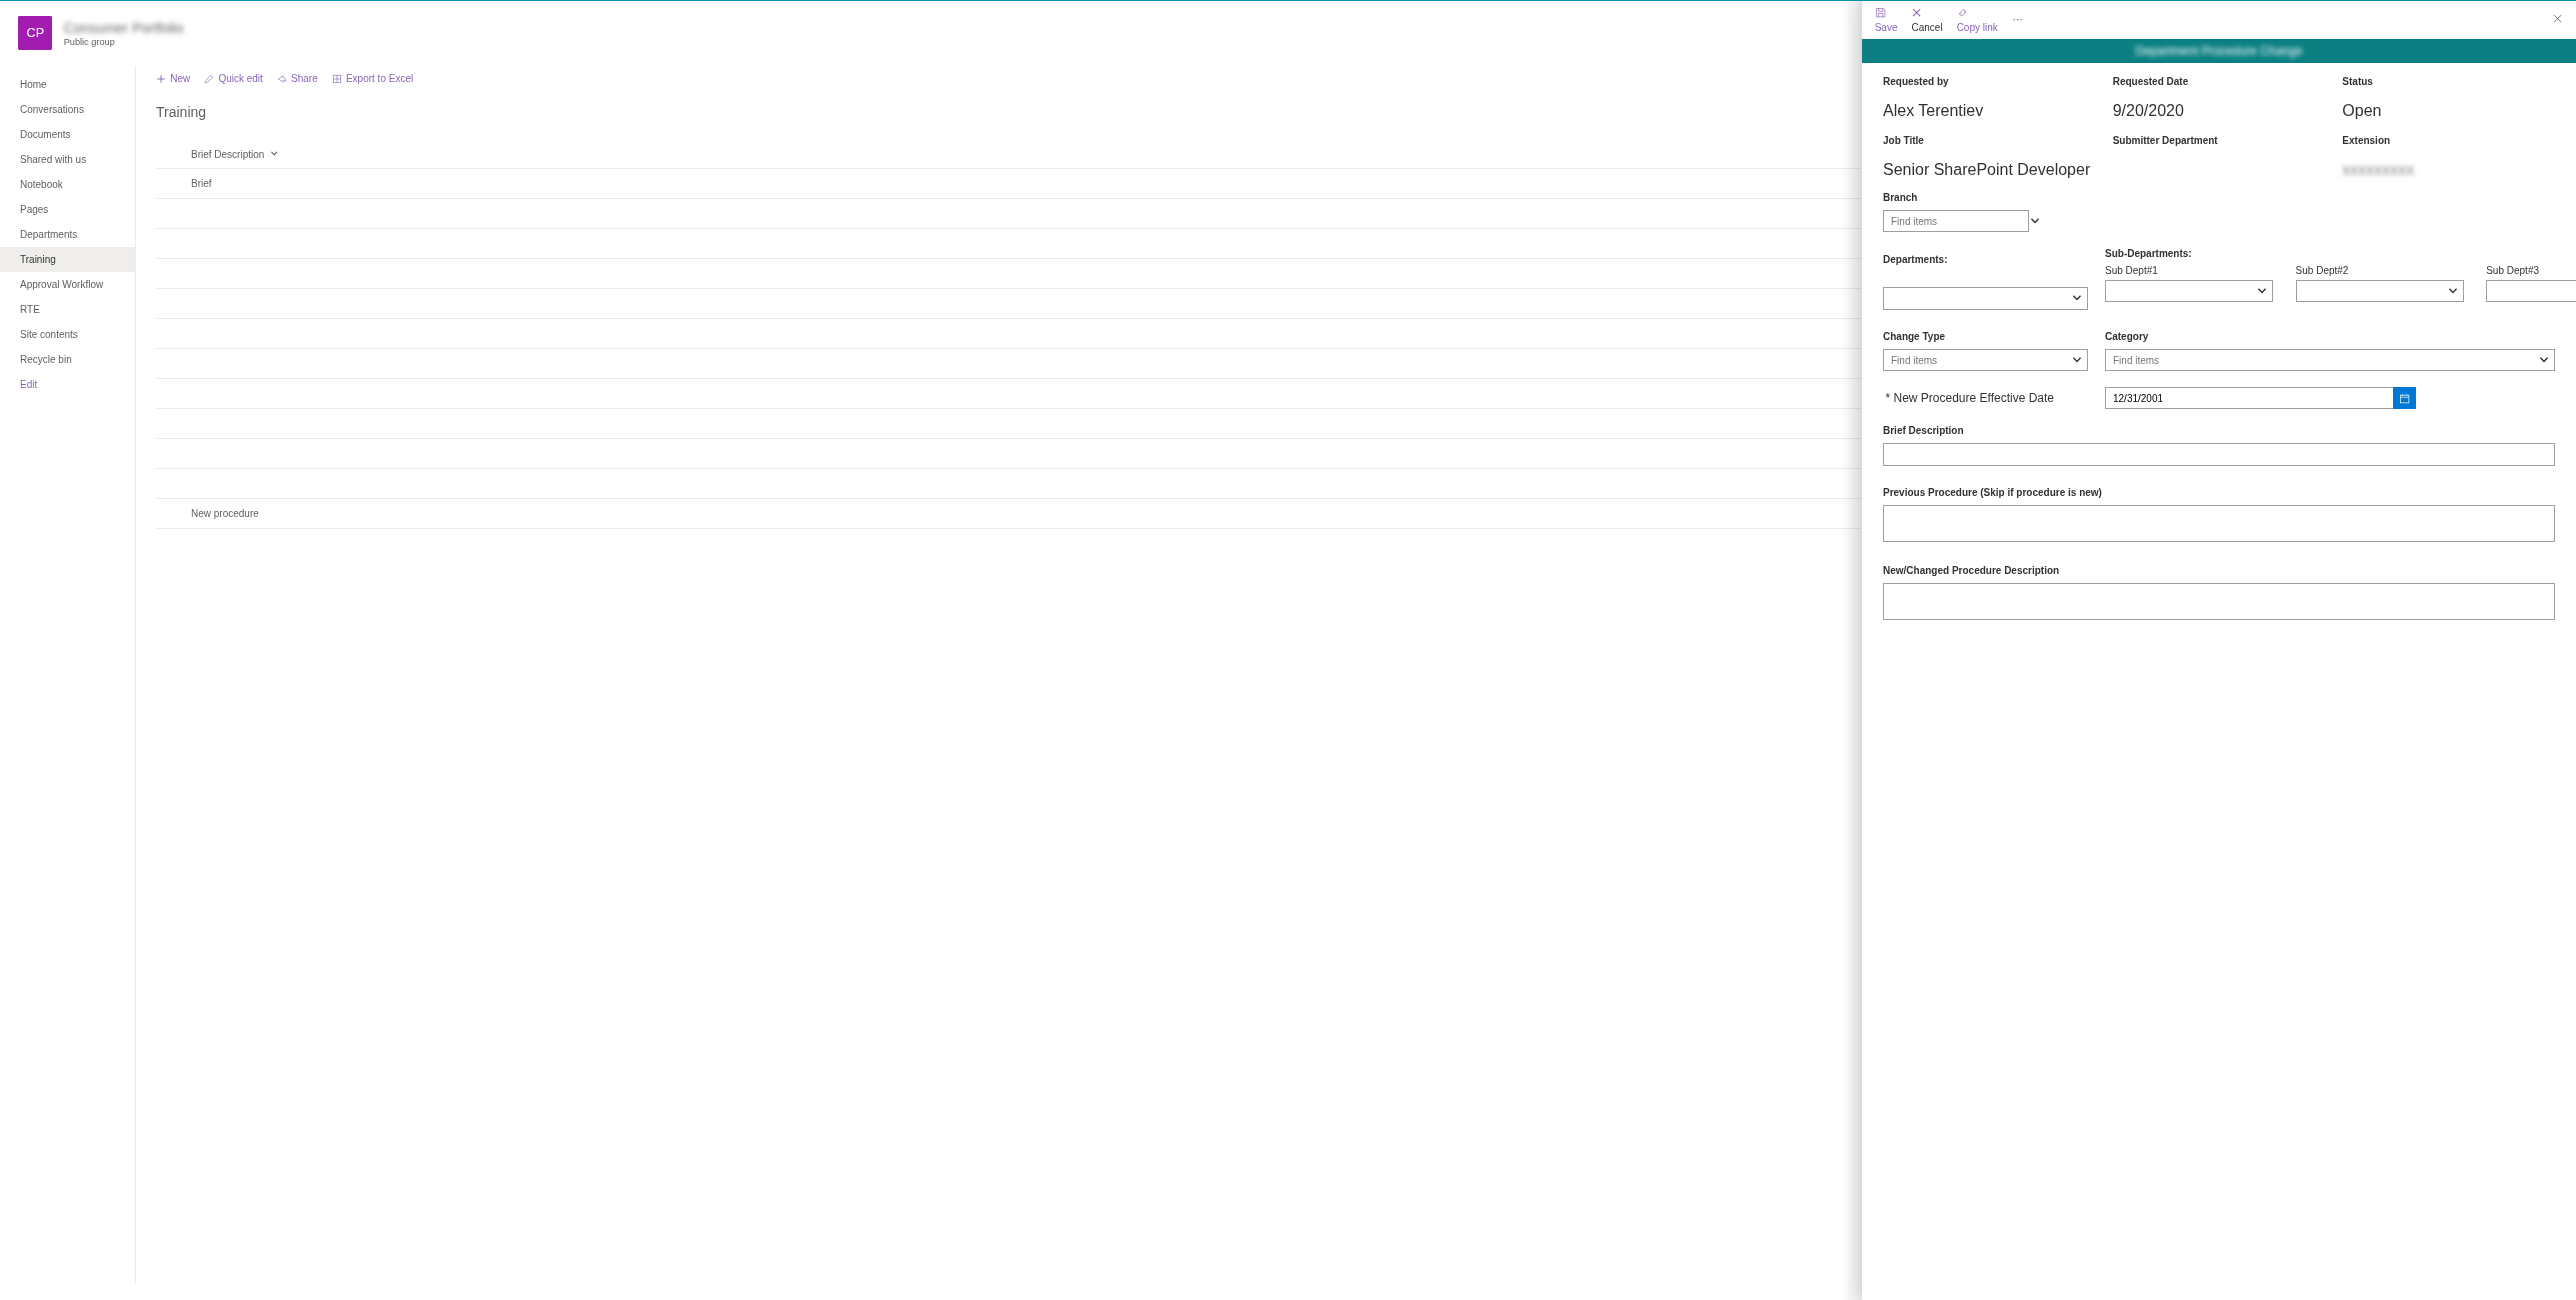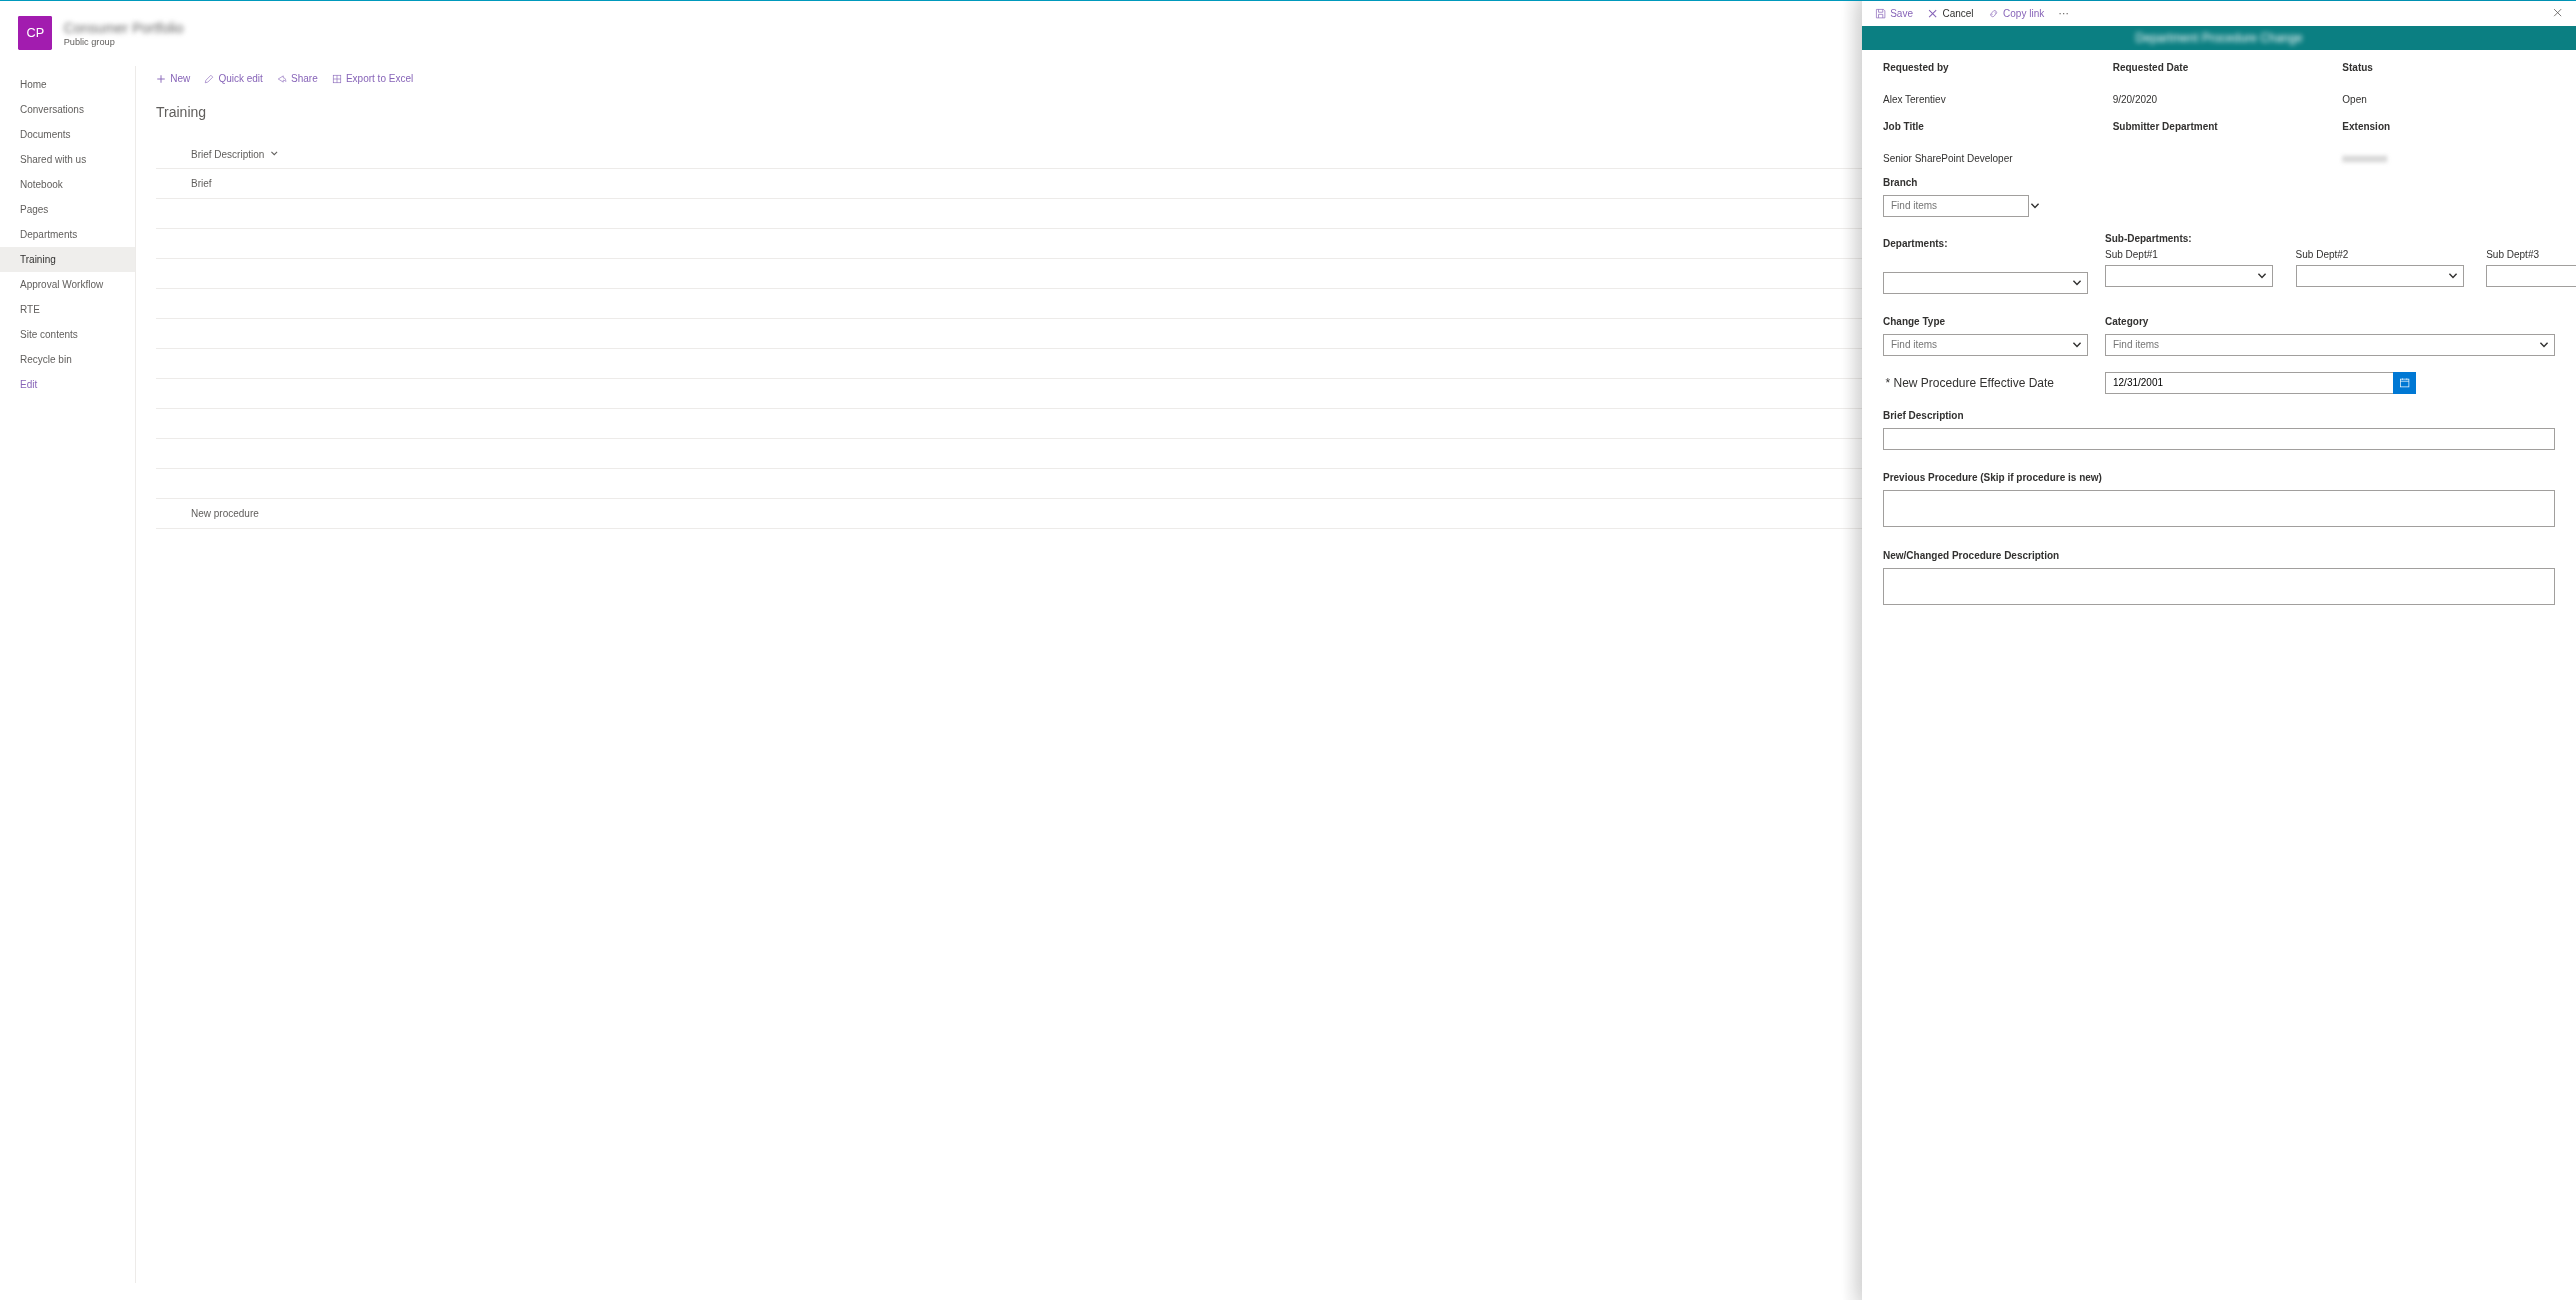--- a/index.html
+++ b/index.html
@@ -26,30 +26,30 @@
   .list-title { font-size: 14px; color: #605e5c; margin-bottom: 20px; }
   .col-header { display: flex; gap: 5.7px; padding: 8.5px 0 8.5px 35px; color: #605e5c; font-size: 10px; border-bottom: 0.7px solid #edebe9; }
   .row { display: flex; align-items: center; height: 30px; border-bottom: 0.7px solid #edebe9; padding-left: 35px; color: #605e5c; }
   .row .txt { width: 141px; }
   .row .iconcol { margin-left: auto; display: flex; gap: 7px; color: #b36b6b; padding-right: 8.5px; }
 
   
   .panel { position: absolute; right: 0; top: 0; bottom: 0; width: 714px; background: #fff; box-shadow: -5.7px 0 17px rgba(0,0,0,0.12); display: flex; flex-direction: column; z-index: 10; }
   .panel-shadow-left { position: absolute; right: 714px; top: 0; bottom: 0; width: 20px; background: linear-gradient(to right, rgba(0,0,0,0) 0%, rgba(0,0,0,0.07) 100%); z-index: 9; }
   .panel-toolbar { display: flex; align-items: center; gap: 14px; padding: 5.7px 12.7px; font-size: 10px; }
-  .panel-toolbar .tbtn { display: flex; gap: 4.2px; cursor: pointer; }
+  .panel-toolbar .tbtn { display: flex; gap: 4.2px; cursor: pointer; flex-direction: column; }
   .tbtn svg { width: 11.3px; height: 11.3px; }
   .panel-toolbar .close { margin-left: auto; cursor: pointer; color: #605e5c; }
   .teal-banner { height: 24px; background: #0b7f82; display: flex; align-items: center; justify-content: center; color: #fff; font-size: 12px; }
   .teal-banner span { filter: blur(2.8px); }
 
   .panel-body { flex: 1; overflow-y: auto; padding: 12.7px 21px 28px 21px; }
   .grid3 { display: grid; grid-template-columns: 1fr 1fr 1fr; gap: 11.3px 17px; margin-bottom: 12.7px; }
   .field-label { font-size: 10px; color: #323130; font-weight: 600; }
-  .field-val { font-size: 10px; color: #323130; margin-top: 21px; }
+  .field-val { font-size: 16px; color: #323130; margin-top: 15px; }
   .blur { filter: blur(2.1px); color: #888; }
 
   .sect-2 .field-label { margin-top: 4.2px; }
 
   .combo { position: relative; display: flex; align-items: center; border: 0.7px solid #a19f9d; height: 22.6px; background: #fff; }
   .combo input { border: none; outline: none; padding: 0 7px; font-size: 10px; flex: 1; background: transparent; }
   .combo .chev { width: 20px; display: flex; align-items: center; justify-content: center; cursor: pointer; }
   .combo .chev svg { width: 10px; height: 10px; }
   .combo.sm { width: 146px; }
 

